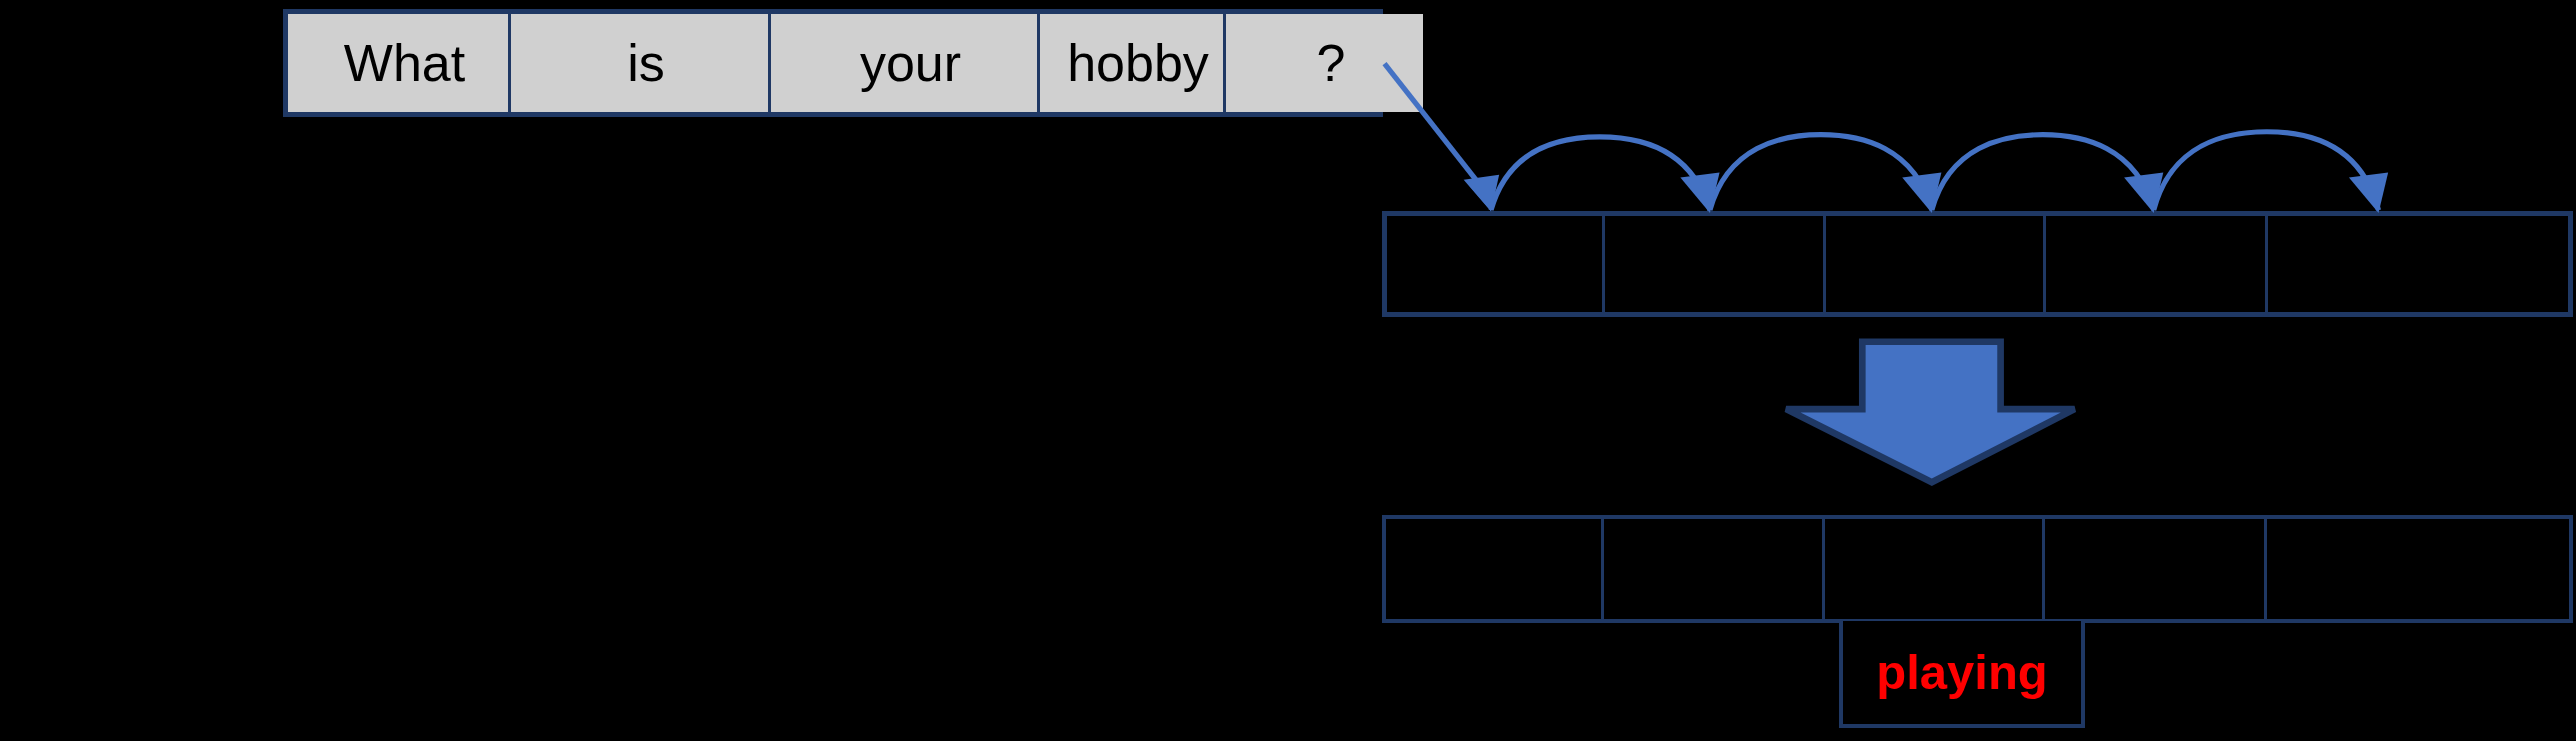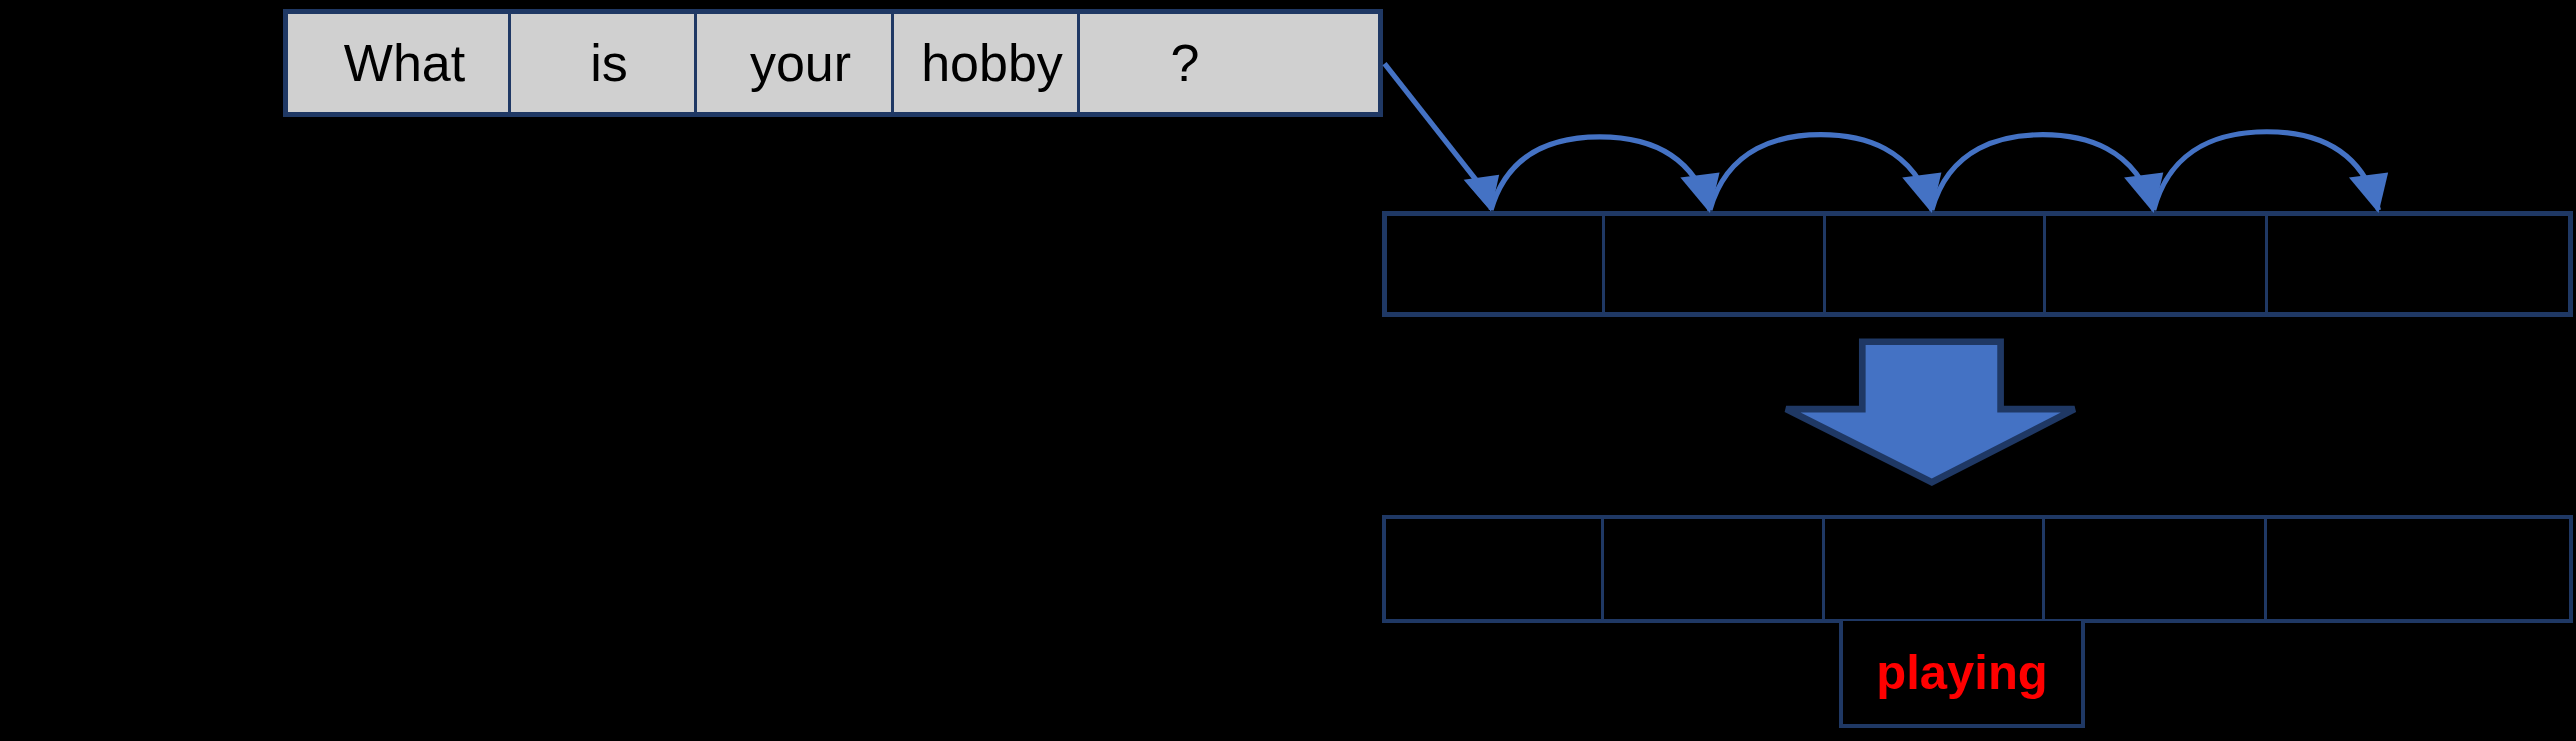--- a/index.html
+++ b/index.html
@@ -115,22 +115,22 @@
     pointer-events: none;
   }
 </style>
 </head>
 <body>
 
 <div id="canvas">
 
   <div class="grid" id="input-table">
     <div class="cell" style="width:223px">What</div>
-    <div class="cell" style="width:186px">is</div>
-    <div class="cell" style="width:197px">your</div>
+    <div class="cell" style="width:260px">is</div>
+    <div class="cell" style="width:269px">your</div>
     <div class="cell" style="width:186px">hobby</div>
     <div class="cell" style="width:197px">?</div>
   </div>
 
   <div class="grid" id="encoder-table">
     <div class="cell" style="width:218px"></div>
     <div class="cell" style="width:221px"></div>
     <div class="cell" style="width:220px"></div>
     <div class="cell" style="width:222px"></div>
     <div class="cell" style="width:299px"></div>

